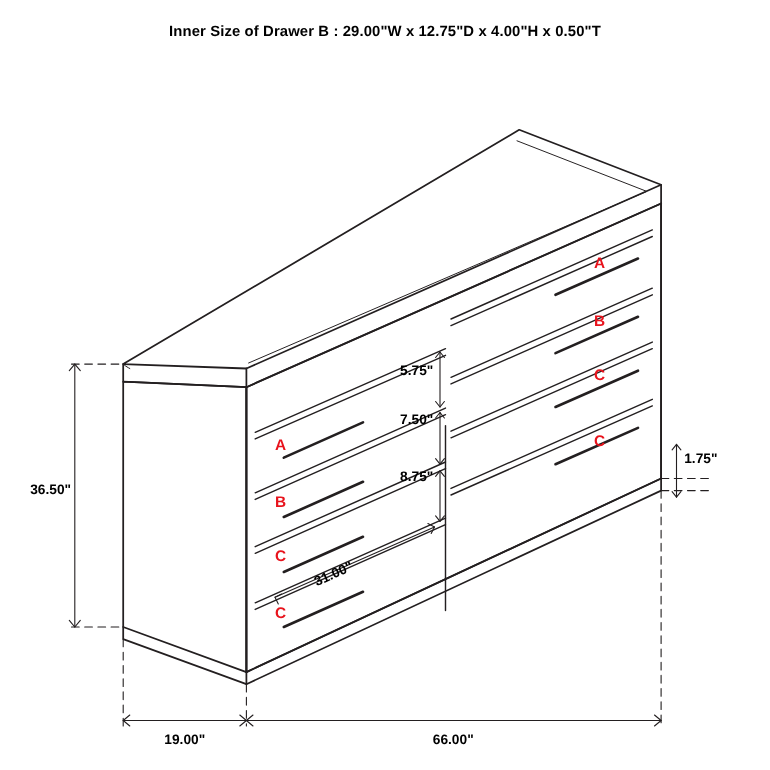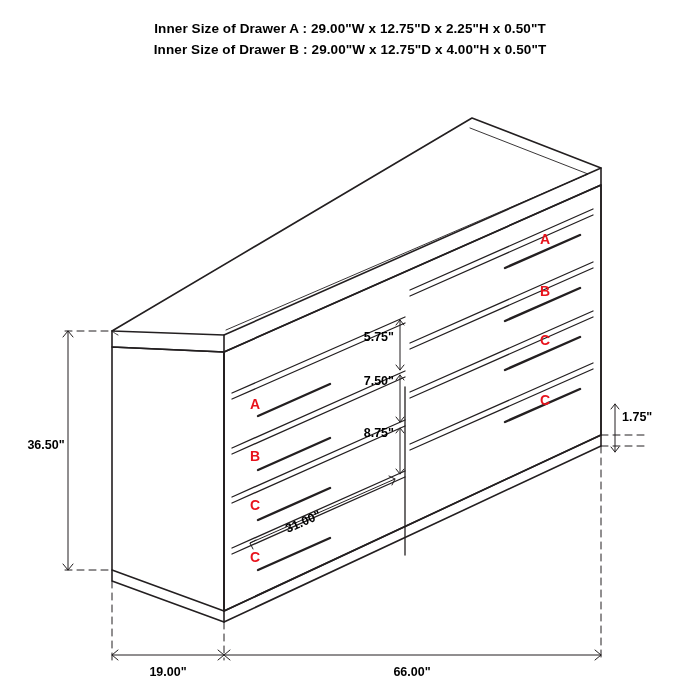--- a/index.html
+++ b/index.html
@@ -56,21 +56,20 @@
     color: #e8131c;
     white-space: nowrap;
   }
 </style>
 </head>
 <body>
 
 <div id="stage">
 
   <div class="spec-block">
-    <div class="spec-line">Inner Size of Drawer A : 29.00"W x 12.75"D x 2.25"H x 0.50"T</div>
     <div class="spec-line">Inner Size of Drawer B : 29.00"W x 12.75"D x 4.00"H x 0.50"T</div>
   </div>
 
   <svg class="draw" width="700" height="700" viewBox="0 0 700 700">
     <g fill="none" stroke="#231f20" stroke-width="1.6" stroke-linejoin="round" stroke-linecap="round">
 
       <g>
 
         <path d="M472,118 L601,168 L224,335 L112,331 Z"></path>
 

